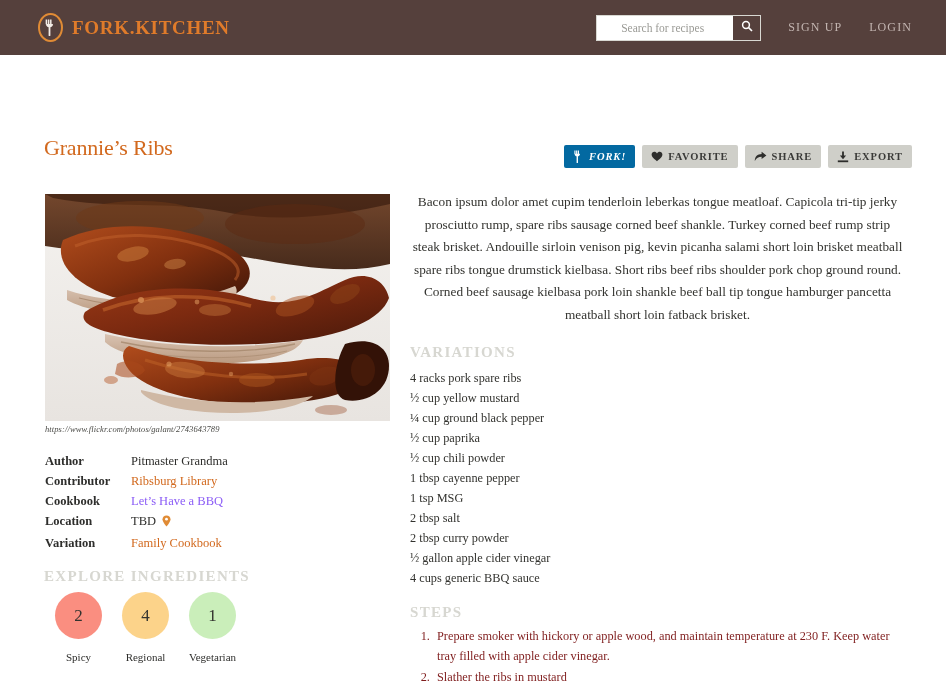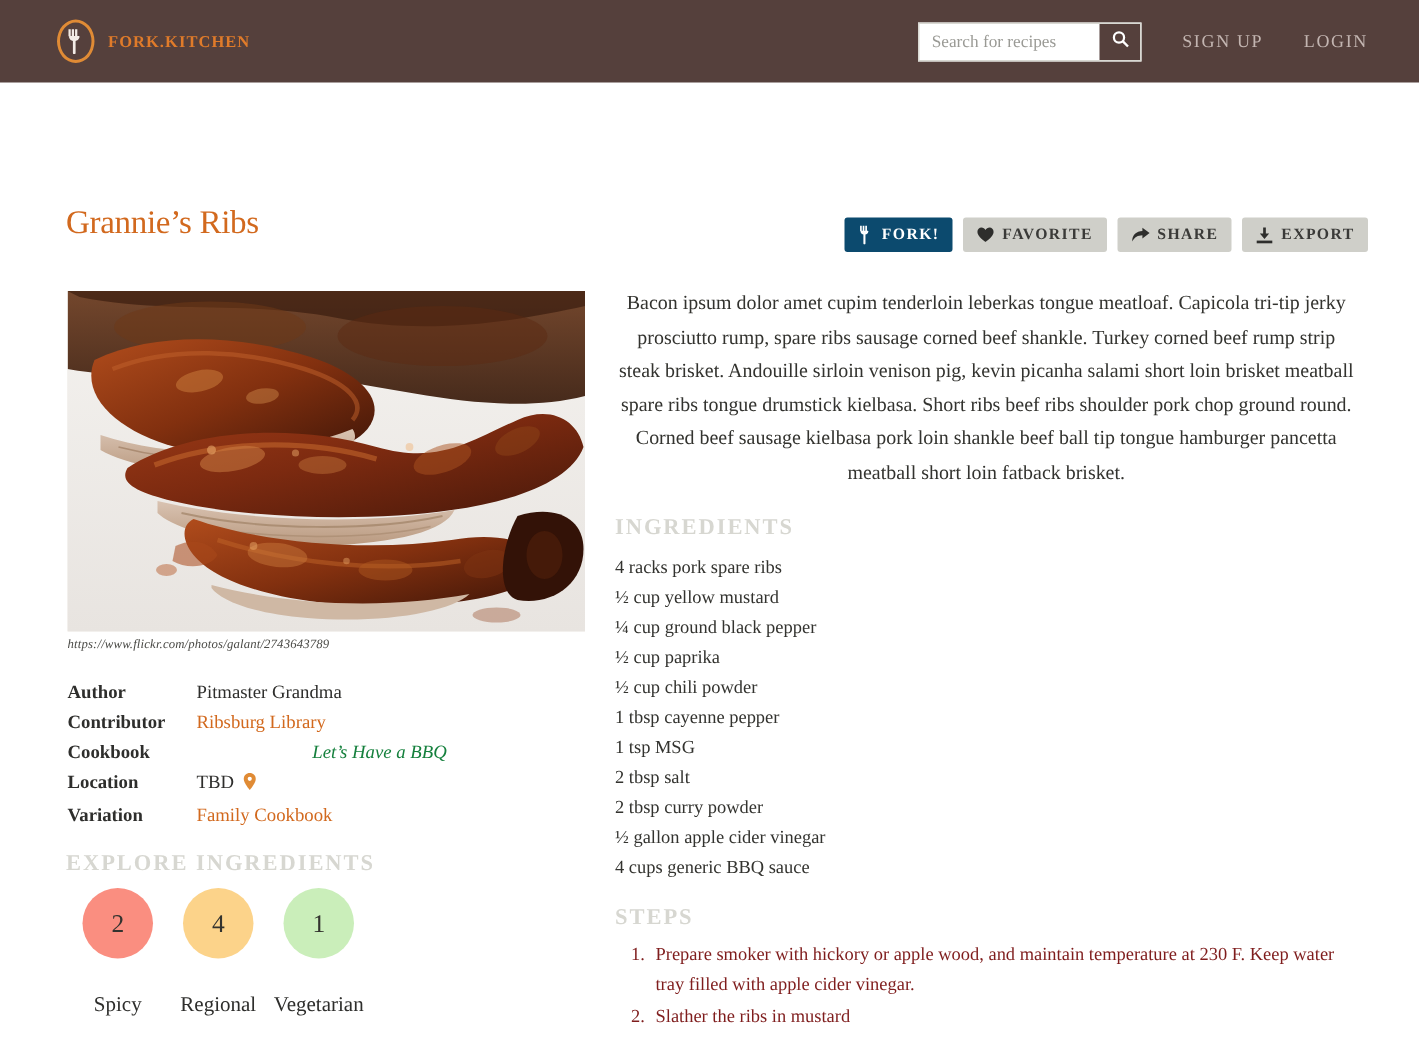--- a/index.html
+++ b/index.html
@@ -28,35 +28,36 @@
     width: 25px; height: 29px;
     border-radius: 50%;
     background: #55403c;
     border: 2px solid #e08b35;
     display: flex; align-items: center; justify-content: center;
     margin-right: 9px;
   }
   .logo-badge svg { display: block; }
   .brand-name {
     color: #e07b2a;
-    font-size: 11px;
+    font-size: 19px;
     font-weight: bold;
     letter-spacing: 0.7px;
     font-family: "Liberation Serif", serif;
   }
   .header-right {
     position: absolute;
     right: 34px; top: 0; height: 55px;
     display: flex; align-items: center;
   }
   .search-wrap {
     display: flex; align-items: stretch;
     height: 26px;
     background: #fff;
     border: 1px solid #d8d8d2;
+    padding-left: 16px;
   }
   .search-input {
     width: 120px;
     border: none; outline: none;
     padding: 0 8px;
     font-size: 11.5px;
     color: #55403c;
     font-family: "Liberation Serif", serif;
     background: transparent;
   }
@@ -103,21 +104,21 @@
     padding: 0 9px;
     font-size: 10.5px;
     letter-spacing: 0.9px;
     font-weight: bold;
     border: none;
     border-radius: 2px;
     cursor: pointer;
     font-family: "Liberation Serif", serif;
   }
   .btn svg { margin-right: 5px; display: block; }
-  .btn-fork { background: #0c4a6e; color: #fff; }
+  .btn-fork { background: #0369a1; color: #fff; font-style: italic; }
   .btn-gray { background: #cfcfc9; color: #3a3a38; }
 
   
   .photo {
     position: absolute;
     left: 45px; top: 139px;
     width: 345px; height: 227px;
     overflow: hidden;
     background: #e9e5e0;
   }
@@ -140,21 +141,21 @@
   }
   .meta td {
     padding: 2.5px 0;
     font-size: 12.5px;
     vertical-align: top;
     font-family: "Liberation Serif", serif;
   }
   .meta .k { font-weight: bold; color: #2e2e2c; width: 86px; }
   .meta .v { color: #2e2e2c; }
   .meta .v.link { color: #d2691e; cursor: pointer; }
-  .meta .v.link-i { color: #15803d; font-style: italic; cursor: pointer; text-align: center; }
+  .meta .v.link-i { color: #8b5cf6; cursor: pointer; }
   .pin { margin-left: 3px; vertical-align: -2px; }
 
   .sec-head {
     color: #d7d7d1;
     font-size: 15px;
     font-weight: bold;
     letter-spacing: 1.3px;
     font-family: "Liberation Serif", serif;
   }
 
@@ -174,22 +175,22 @@
   }
   .circle {
     width: 47px; height: 47px;
     border-radius: 50%;
     display: flex; align-items: center; justify-content: center;
     font-size: 17px;
     color: #33332f;
     font-family: "Liberation Serif", serif;
   }
   .circle-label {
-    margin-top: 24px;
-    font-size: 14px;
+    margin-top: 12px;
+    font-size: 11px;
     color: #2e2e2c;
     font-family: "Liberation Serif", serif;
   }
 
   
   .rcol {
     position: absolute;
     left: 410px; top: 136px;
     width: 495px;
   }
@@ -443,21 +444,21 @@
     </div>
     <div class="circle-item">
       <div class="circle" id="c2" style="background: rgb(202, 238, 186);">1</div>
       <div class="circle-label">Vegetarian</div>
     </div>
   </div>
 
   <div class="rcol">
     <p class="desc">Bacon ipsum dolor amet cupim tenderloin leberkas tongue meatloaf. Capicola tri-tip jerky prosciutto rump, spare ribs sausage corned beef shankle. Turkey corned beef rump strip steak brisket. Andouille sirloin venison pig, kevin picanha salami short loin brisket meatball spare ribs tongue drumstick kielbasa. Short ribs beef ribs shoulder pork chop ground round. Corned beef sausage kielbasa pork loin shankle beef ball tip tongue hamburger pancetta meatball short loin fatback brisket.</p>
 
-    <div class="sec-head ing-head">INGREDIENTS</div>
+    <div class="sec-head ing-head">VARIATIONS</div>
     <ul class="ing-list" id="ingredients-list">
         <li>4 racks pork spare ribs</li>
         <li>½ cup yellow mustard</li>
         <li>¼ cup ground black pepper</li>
         <li>½ cup paprika</li>
         <li>½ cup chili powder</li>
         <li>1 tbsp cayenne pepper</li>
         <li>1 tsp MSG</li>
         <li>2 tbsp salt</li>
         <li>2 tbsp curry powder</li>

